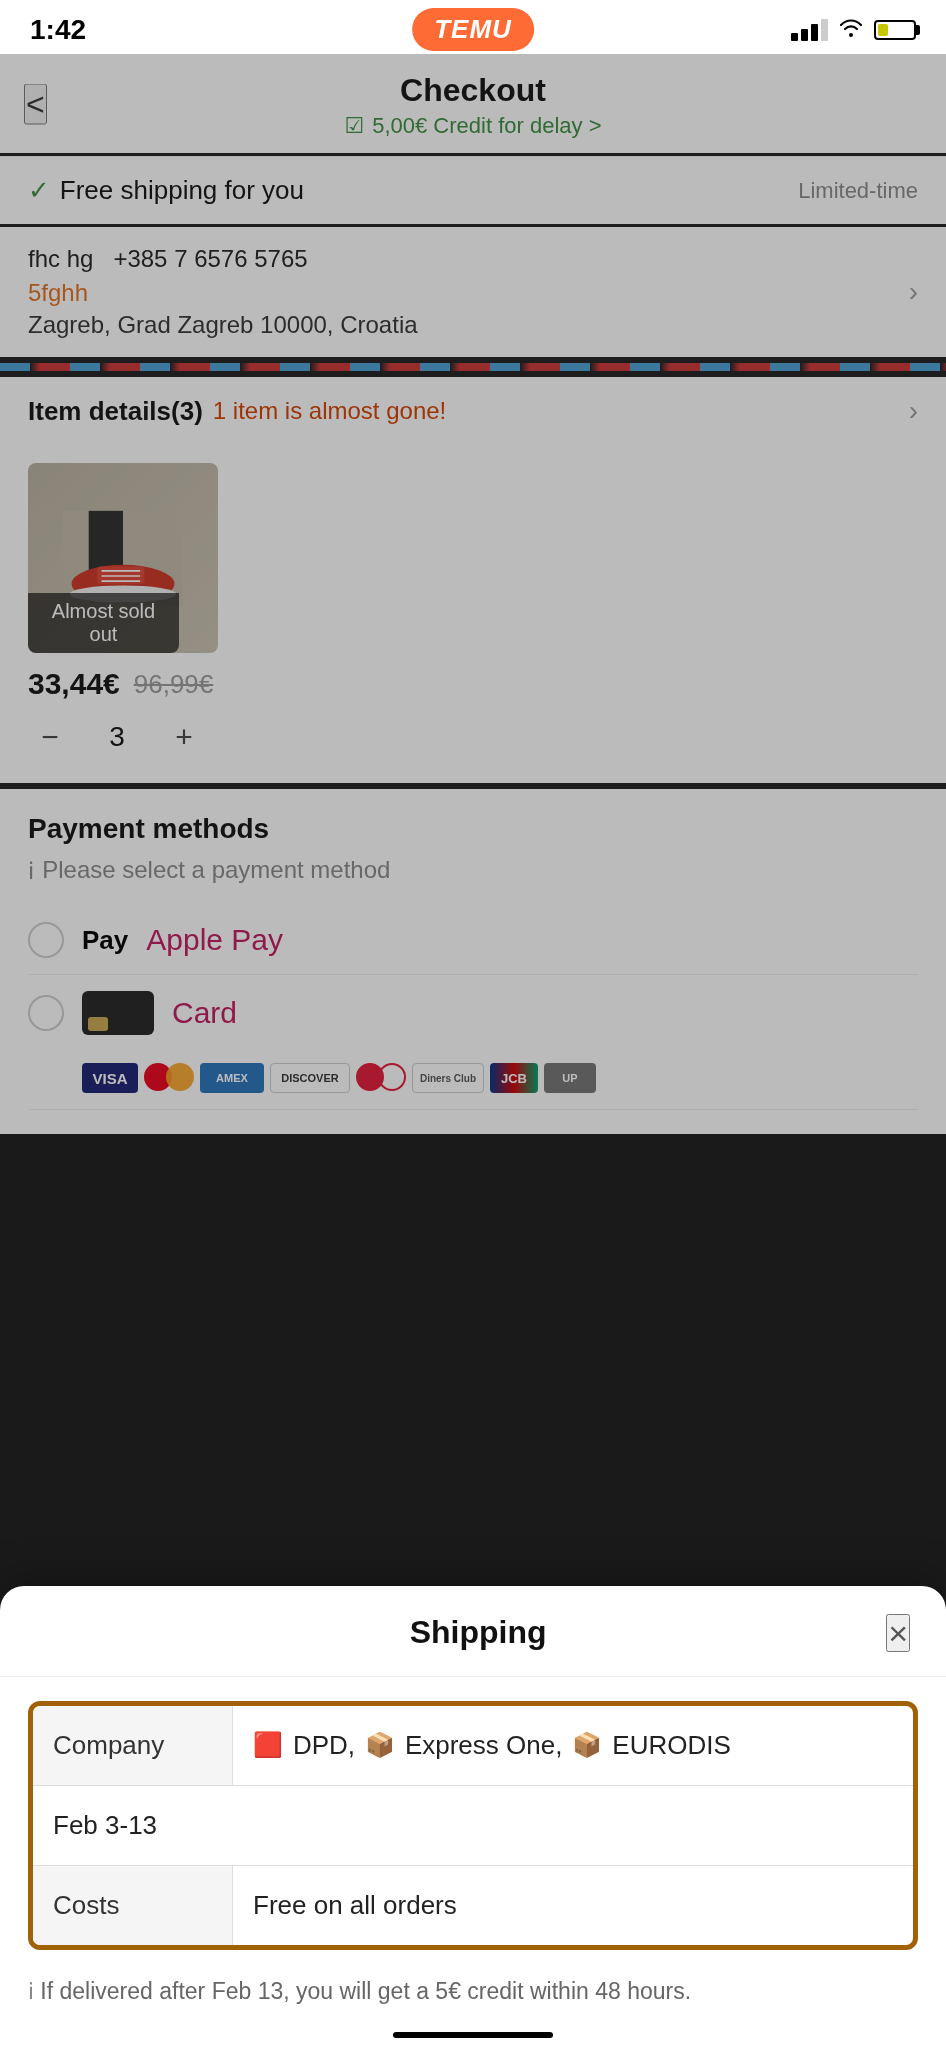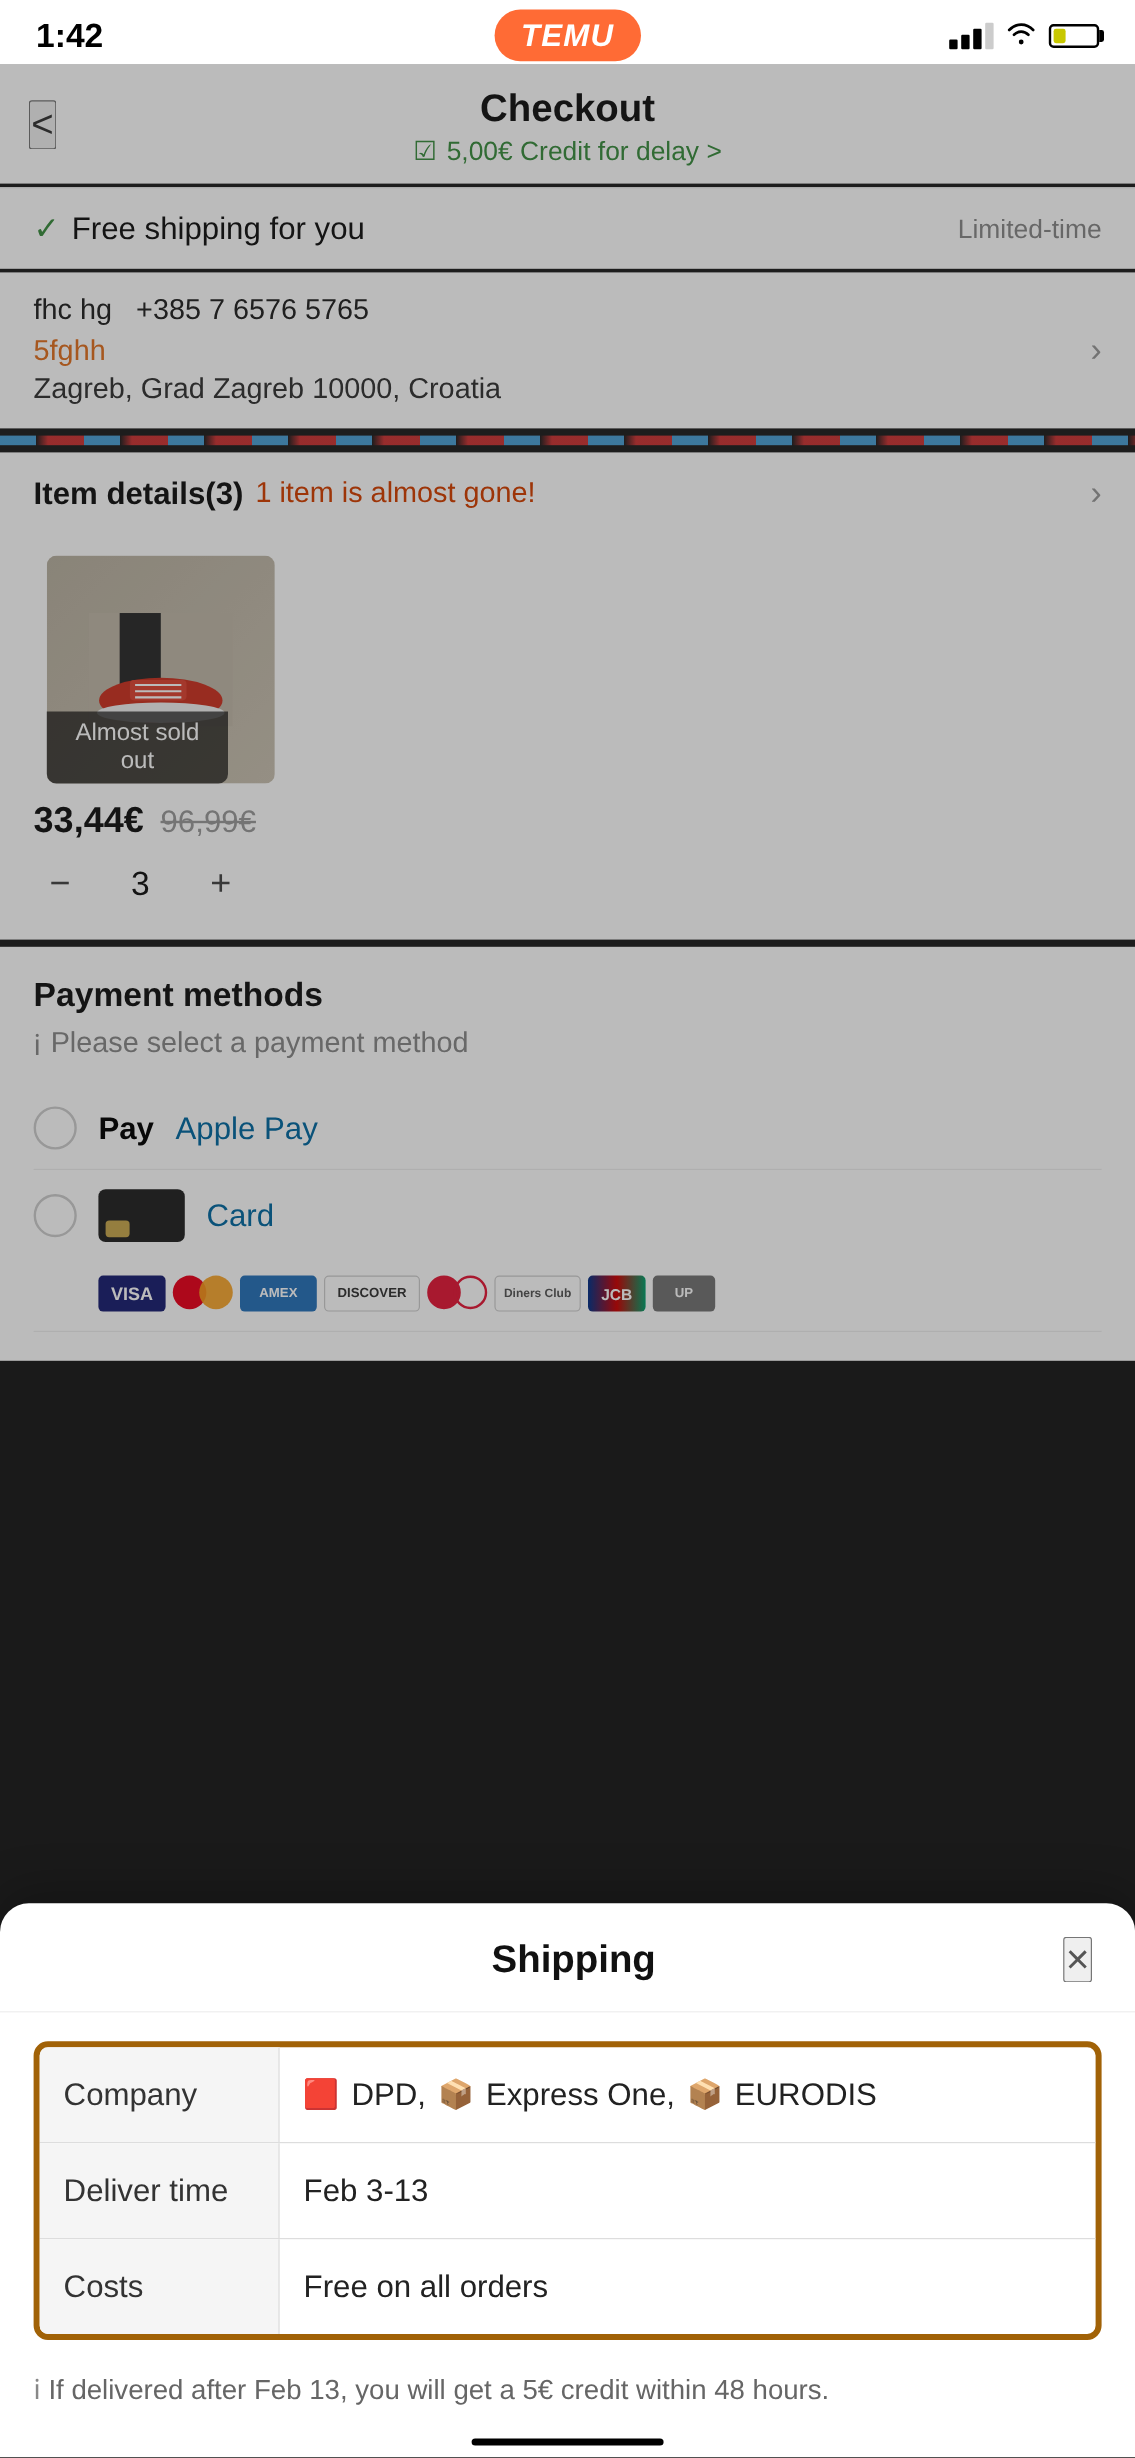--- a/index.html
+++ b/index.html
@@ -234,21 +234,20 @@
     
     .product-section {
       background: #fff;
       padding: 18px 28px 24px;
     }
     .product-image-wrapper {
       position: relative;
       width: 151px;
       height: 190px;
       margin-bottom: 14px;
-      margin-left: 11px;
     }
     .product-image {
       width: 190px;
       height: 190px;
       background: #d8d0c8;
       border-radius: 8px;
       overflow: hidden;
       position: relative;
     }
     
@@ -349,22 +348,22 @@
       border-radius: 50%;
       border: 2px solid #ccc;
       flex-shrink: 0;
     }
     .apple-pay-logo {
       font-size: 26px;
       font-weight: 600;
       color: #000;
     }
     .payment-label {
-      font-size: 26px;
-      color: #0369a1;
+      font-size: 30px;
+      color: #be185d;
     }
     .card-icon-placeholder {
       width: 72px;
       height: 44px;
       background: #222;
       border-radius: 6px;
       display: flex;
       align-items: flex-end;
       justify-content: flex-start;
       padding: 4px 6px;
@@ -655,21 +654,20 @@
         <span style="font-size:24px;">🟥</span>
         <span>DPD,</span>
         <span style="font-size:24px;">📦</span>
         <span>Express One,</span>
         <span style="font-size:24px;">📦</span>
         <span>EURODIS</span>
       </div>
     </div>
 
     <div class="table-row">
-      <div class="table-label">Deliver time</div>
       <div class="table-value">Feb 3-13</div>
     </div>
 
     <div class="table-row">
       <div class="table-label">Costs</div>
       <div class="table-value">Free on all orders</div>
     </div>
   </div>
 
   <div class="delivery-note">

